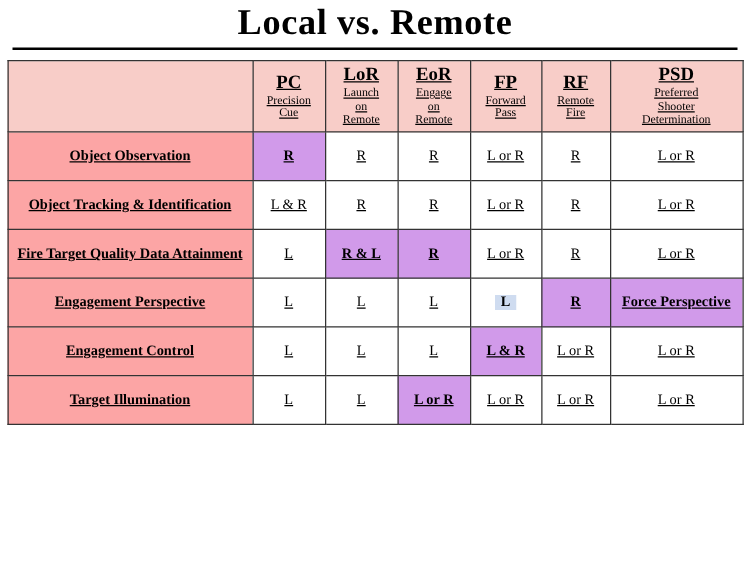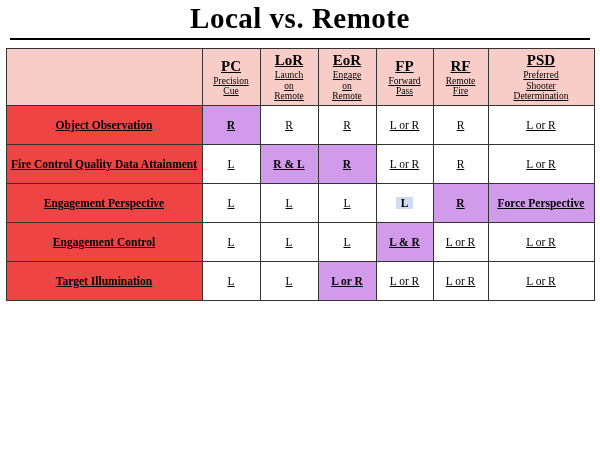--- a/index.html
+++ b/index.html
@@ -69,21 +69,21 @@
     line-height: 17px;
     margin-bottom: 1px;
   }
   .hdr-full {
     font-size: 9.5px;
     display: block;
     line-height: 10.5px;
     font-weight: normal;
   }
   td.rowlabel {
-    background: #ef4444;
+    background: #fca5a5;
     text-align: left;
     font-weight: bold;
     font-size: 12px;
     padding-left: 7px;
     padding-right: 4px;
     line-height: 14px;
   }
   tbody tr { height: 39px; }
   td.cell {
     background: #ffffff;
@@ -177,21 +177,30 @@
         <tr>
           <td class="rowlabel">Object Observation</td>
           <td class="cell hl">R</td>
           <td class="cell">R</td>
           <td class="cell">R</td>
           <td class="cell">L or R</td>
           <td class="cell">R</td>
           <td class="cell">L or R</td>
         </tr>
         <tr>
-          <td class="rowlabel">Fire Control Quality Data Attainment</td>
+          <td class="rowlabel">Object Tracking &amp; Identification</td>
+          <td class="cell">L &amp; R</td>
+          <td class="cell">R</td>
+          <td class="cell">R</td>
+          <td class="cell">L or R</td>
+          <td class="cell">R</td>
+          <td class="cell">L or R</td>
+        </tr>
+        <tr>
+          <td class="rowlabel">Fire Target Quality Data Attainment</td>
           <td class="cell">L</td>
           <td class="cell hl">R &amp; L</td>
           <td class="cell hl">R</td>
           <td class="cell">L or R</td>
           <td class="cell">R</td>
           <td class="cell">L or R</td>
         </tr>
         <tr>
           <td class="rowlabel">Engagement Perspective</td>
           <td class="cell">L</td>

